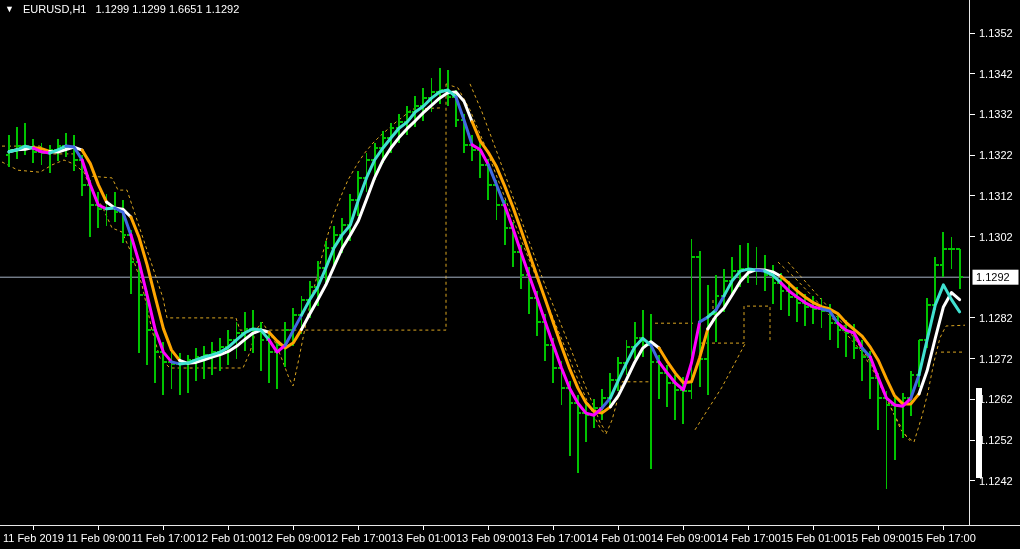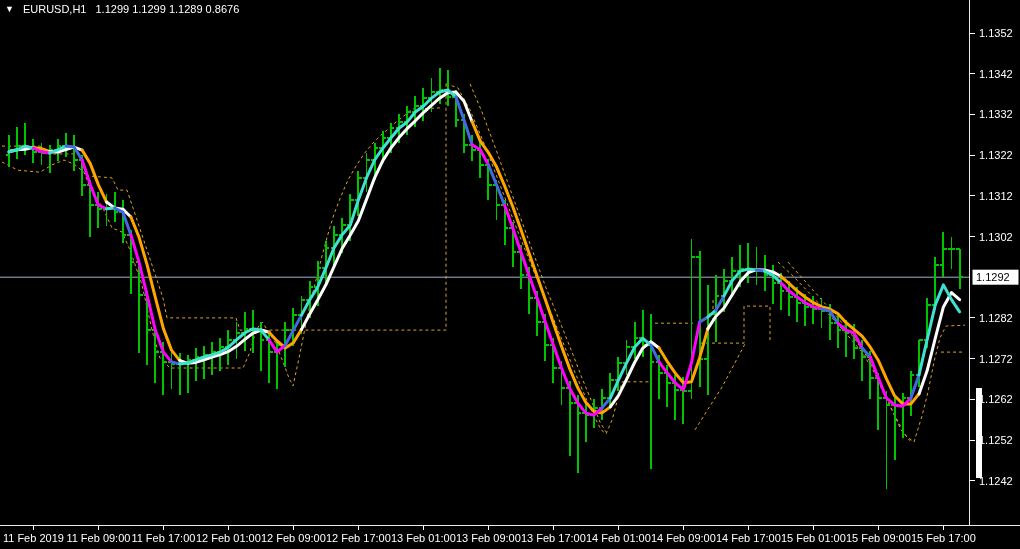--- a/index.html
+++ b/index.html
@@ -506,15 +506,15 @@
         <text x="813.4" y="542" fill="#FFFFFF" font-size="11px" text-anchor="middle">15 Feb 01:00</text>
         <line x1="878.4" y1="526" x2="878.4" y2="530" stroke="#FFFFFF" stroke-width="1" shape-rendering="crispEdges"></line>
         <text x="878.4" y="542" fill="#FFFFFF" font-size="11px" text-anchor="middle">15 Feb 09:00</text>
         <line x1="943.4" y1="526" x2="943.4" y2="530" stroke="#FFFFFF" stroke-width="1" shape-rendering="crispEdges"></line>
         <text x="943.4" y="542" fill="#FFFFFF" font-size="11px" text-anchor="middle">15 Feb 17:00</text>
       </g>
     </svg>
   <div class="title">
     <span class="marker">▼</span>
     <span>EURUSD,H1</span>
-    <span>1.1299 1.1299 1.1289 0.8676</span>
+    <span>1.1299 1.1299 1.6651 1.1292</span>
   </div>
 </div>
 
 </body></html>

